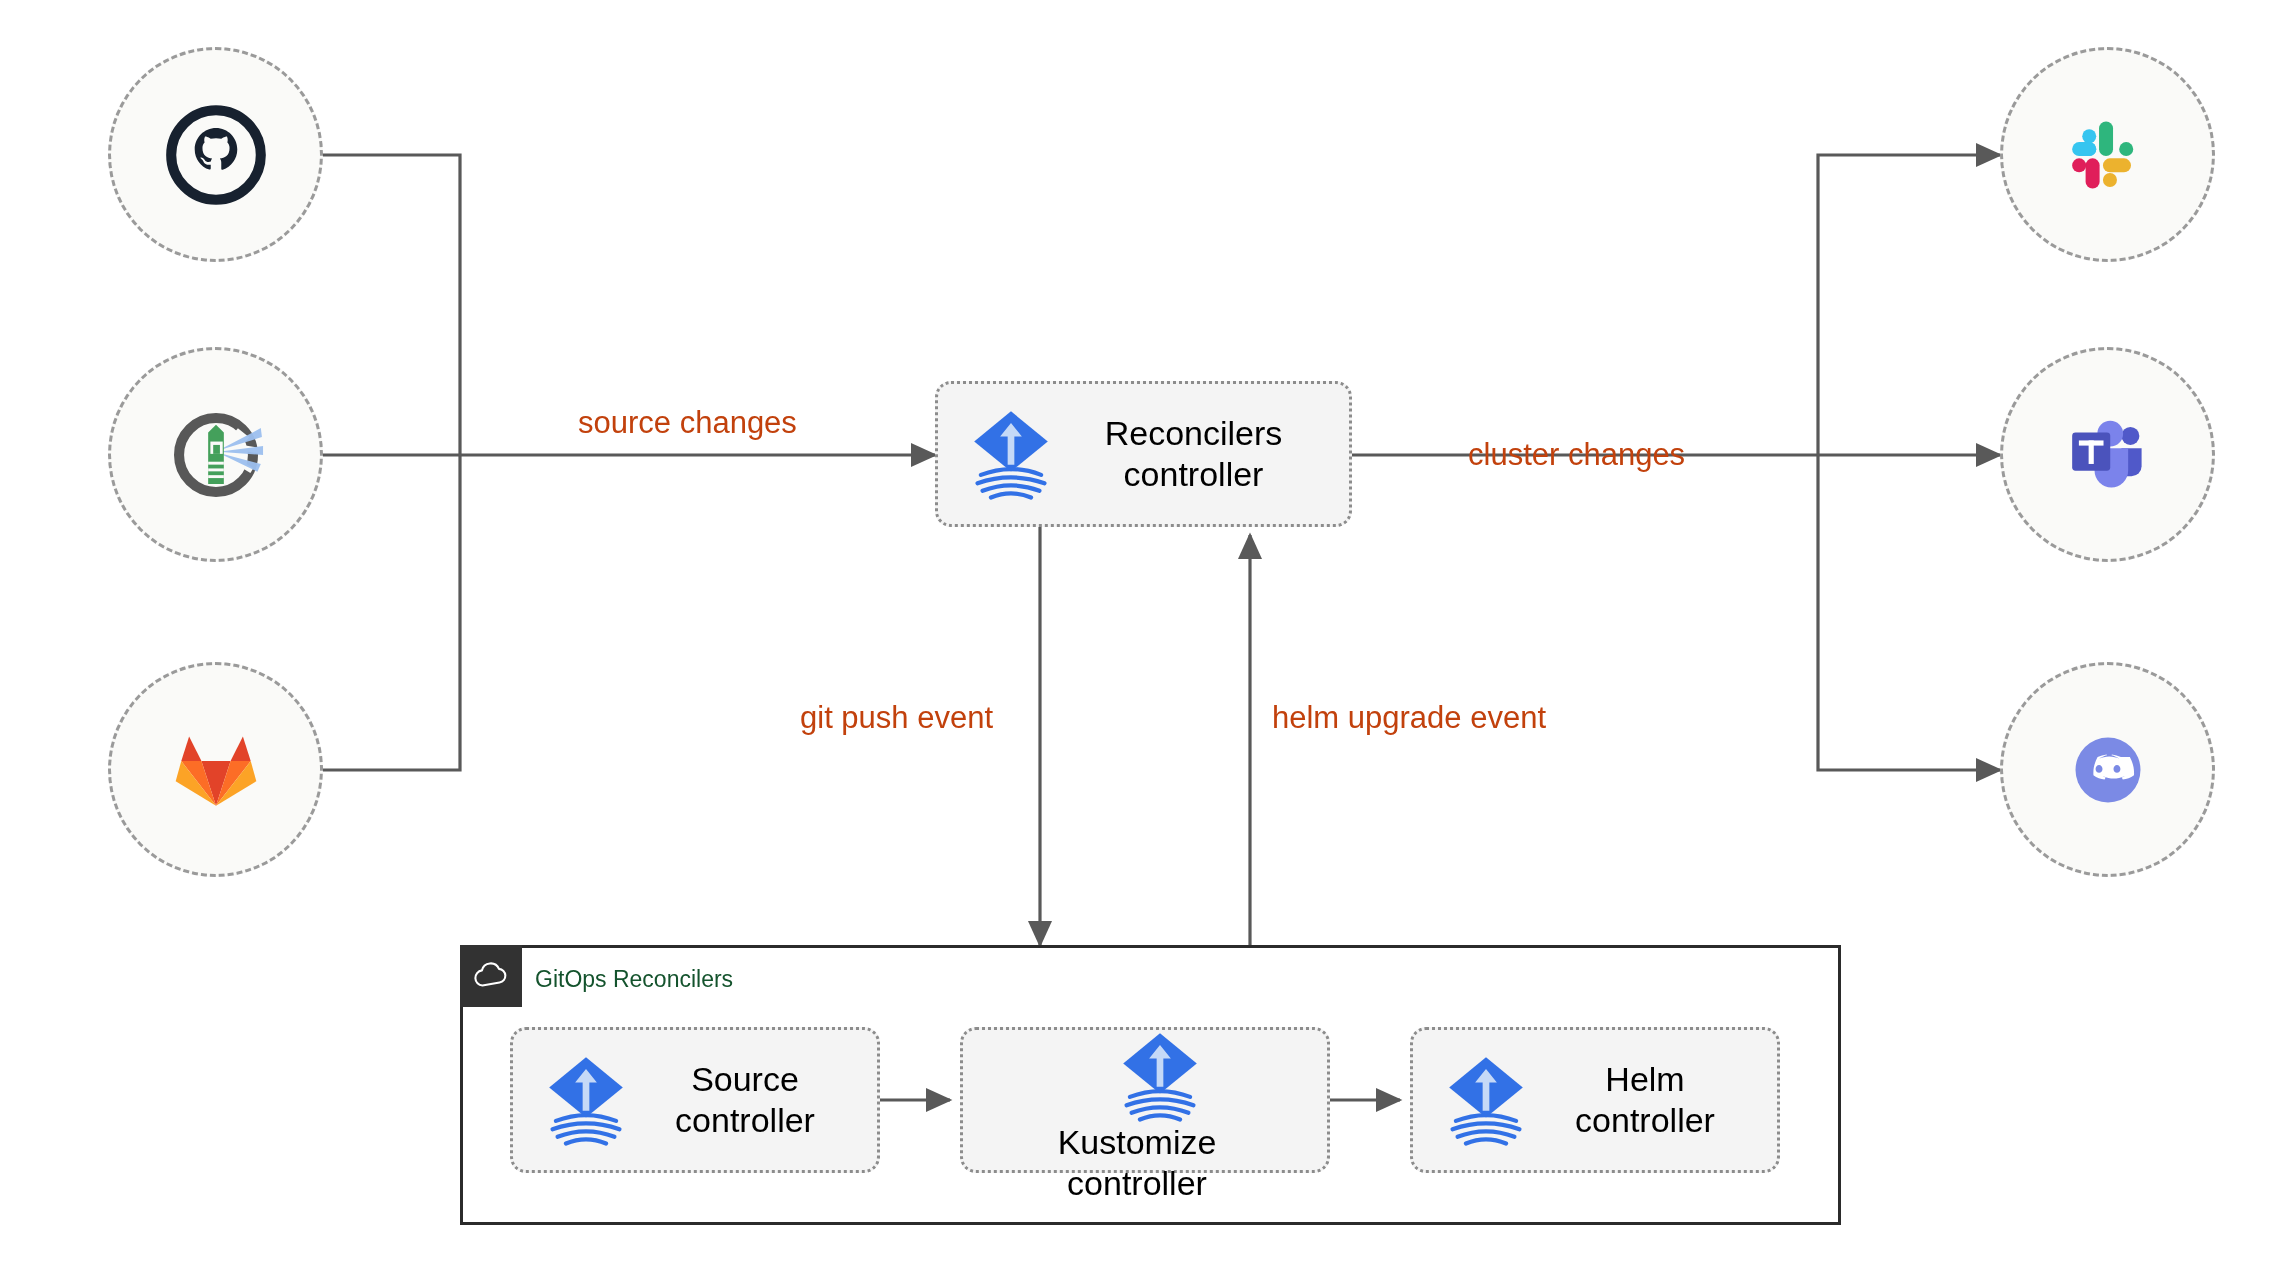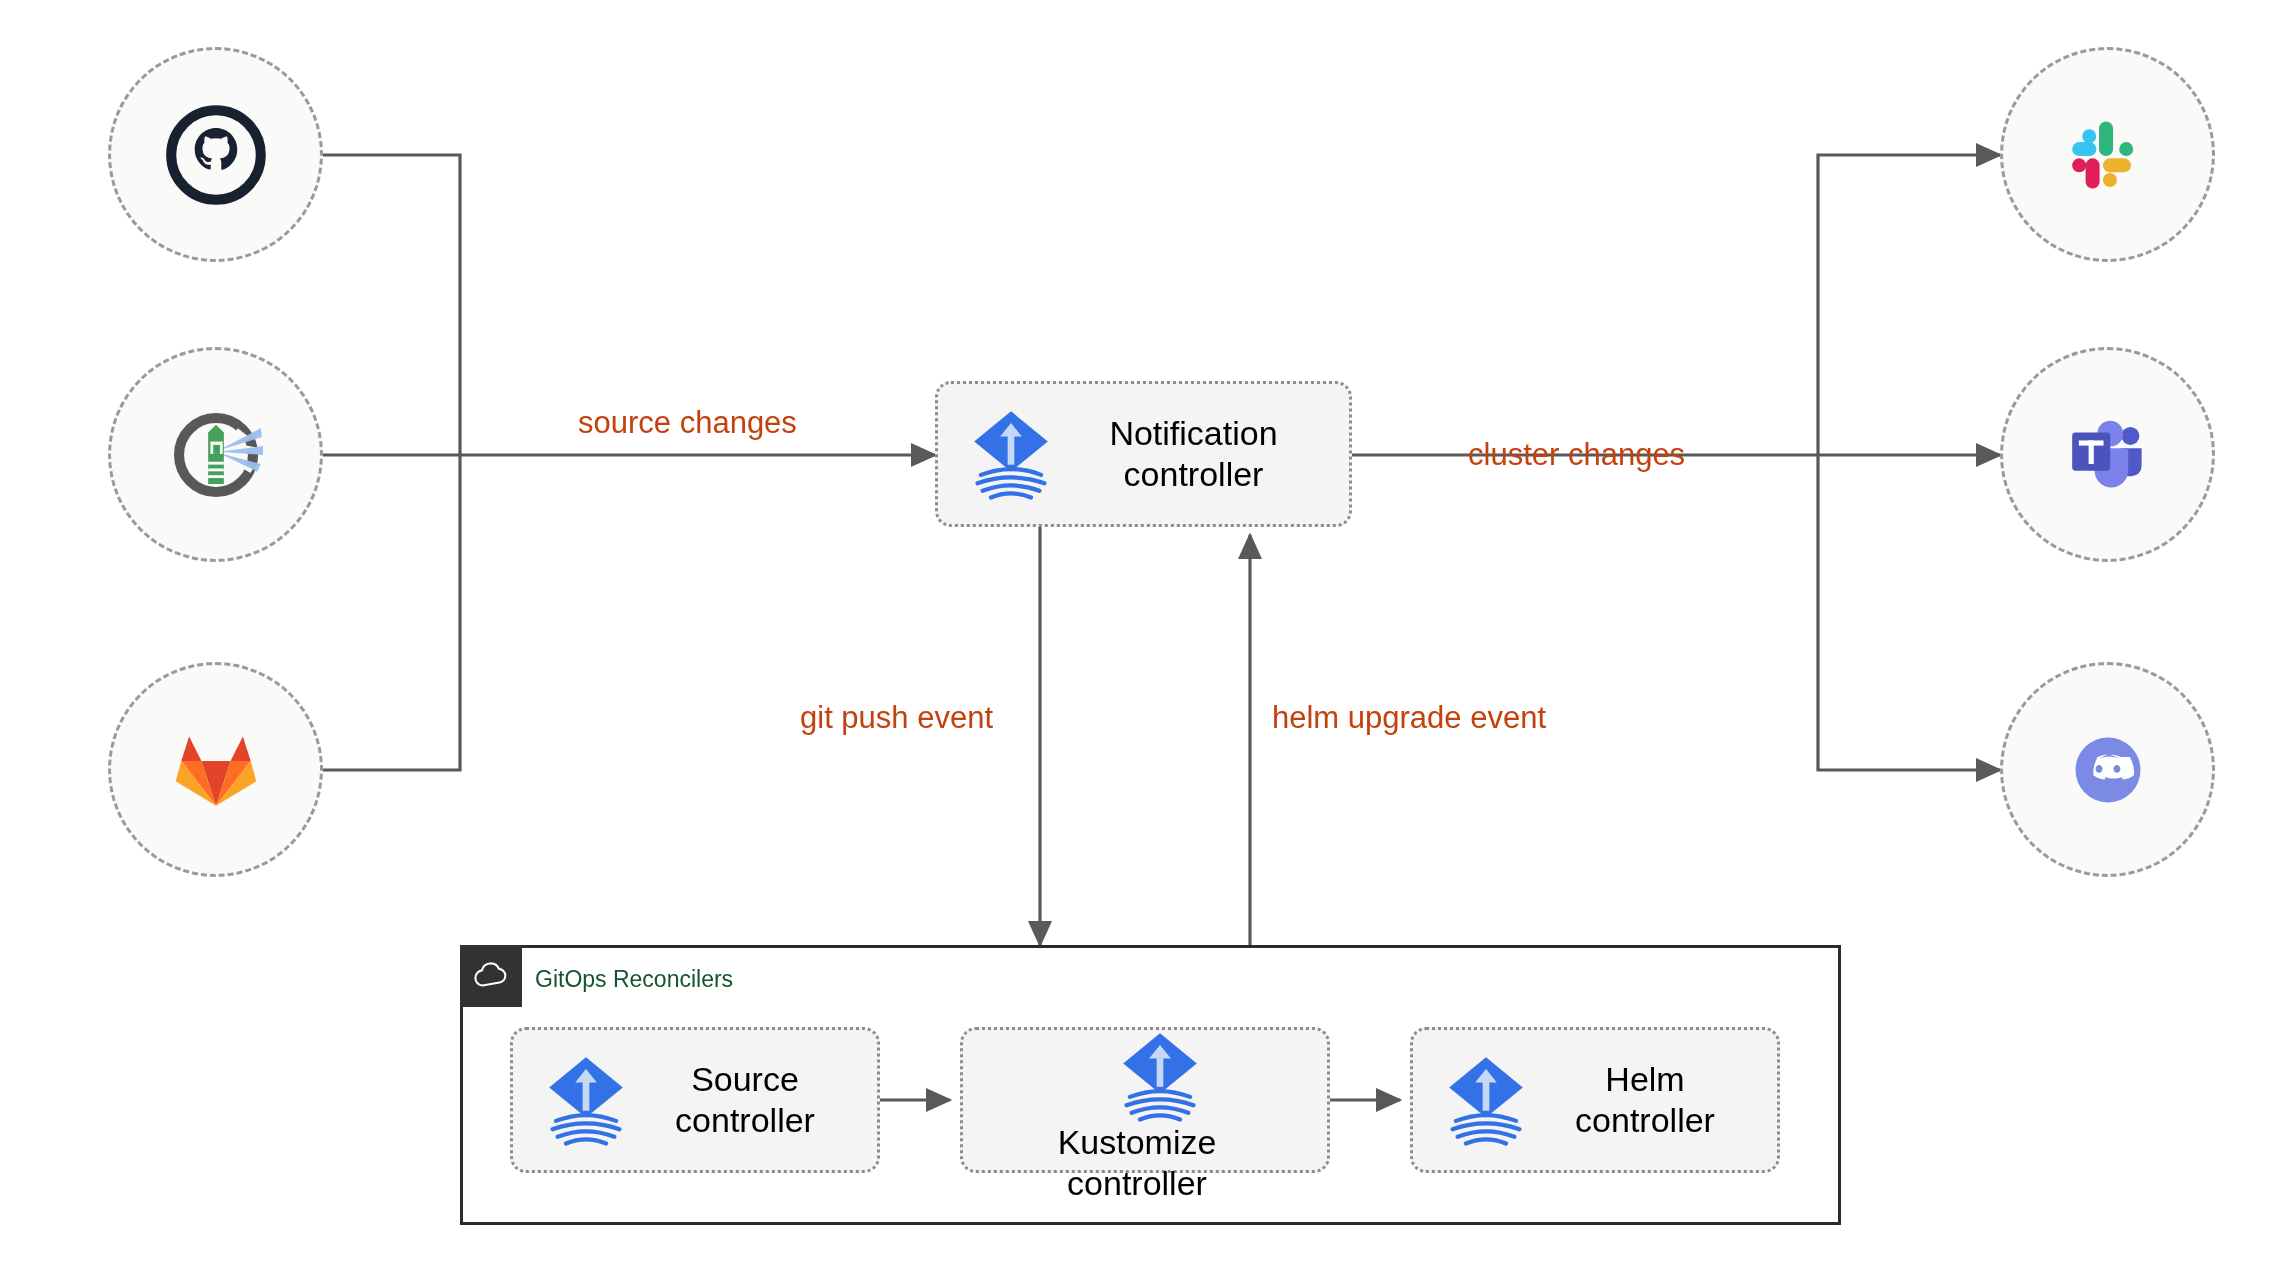--- a/index.html
+++ b/index.html
@@ -234,21 +234,21 @@
     <svg class="flux-mark" viewBox="0 0 100 110">
       <path fill="#3271e6" d="M50 4 L94 40 L50 76 L6 40 Z"></path>
       <path fill="#c5d9f7" d="M50 18 L63 34 L54 34 L54 68 L46 68 L46 34 L37 34 Z"></path>
       <g stroke="#3271e6" stroke-width="5" fill="none" stroke-linecap="round">
         <path d="M14 80 Q50 66 86 80"></path>
         <path d="M10 90 Q50 76 90 90"></path>
         <path d="M16 99 Q50 86 84 99"></path>
         <path d="M26 107 Q50 97 74 107"></path>
       </g>
     </svg>
-    <div class="ctrl-label">Notification
+    <div class="ctrl-label">Reconcilers
 controller</div>
   </div>
 
   <div id="reconcilers-group" style="left:460px; top:945px; width:1381px; height:280px;">
     <div id="reconcilers-badge">
       <svg viewBox="0 0 40 28">
         <path d="M11 24 a8 8 0 0 1 -0.6 -15.9 a9.5 9.5 0 0 1 18 -1.6 a7.2 7.2 0 0 1 0.6 14.3 z" fill="none" stroke="#ffffff" stroke-width="2.2" stroke-linejoin="round"></path>
       </svg>
     </div>
     <div id="reconcilers-title">GitOps Reconcilers</div>

